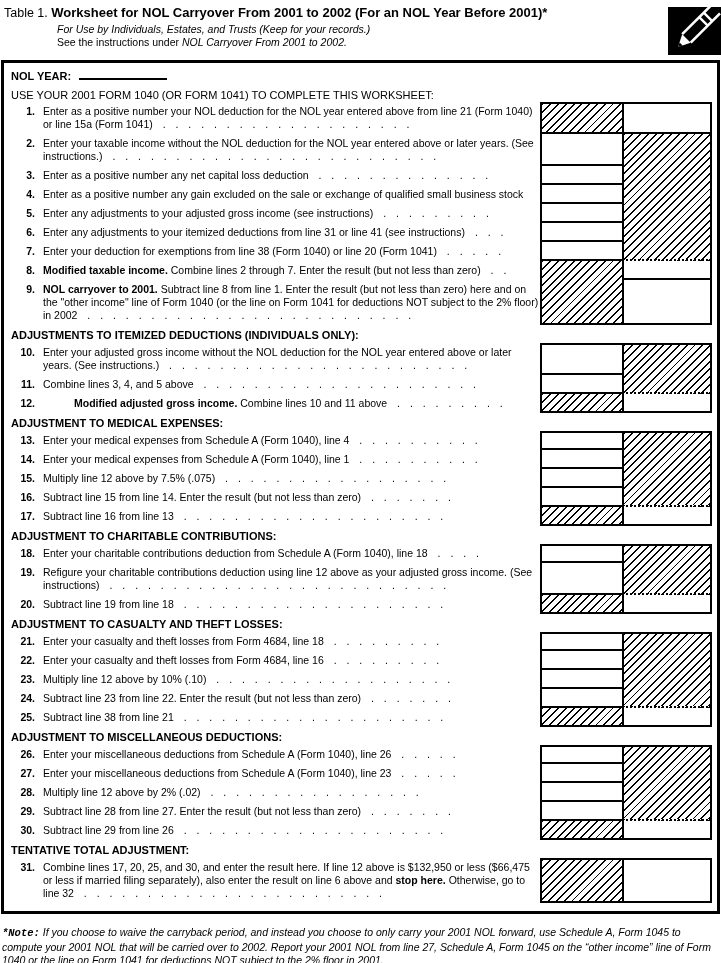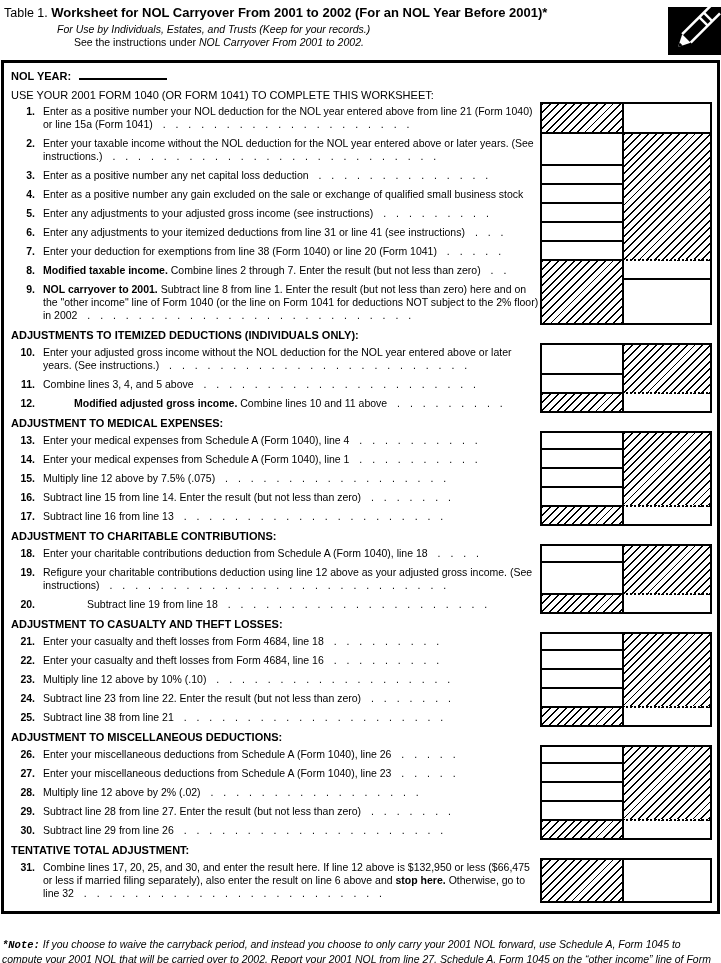--- a/index.html
+++ b/index.html
@@ -6,26 +6,26 @@
   html,body { margin:0; padding:0; background:#fff; color:#000; }
   body { width:721px; font-family:"Liberation Sans", sans-serif; }
 
   
   .page-header { display:flex; justify-content:space-between; align-items:flex-start; padding:5px 0 3px 4px; }
   .header-text { flex:1; }
   .title-line { font-size:12.5px; margin-bottom:3px; }
   .table-label { font-weight:normal; }
   .doc-title { font-weight:bold; font-size:13px; }
   .subtitle { margin-left:53px; font-style:italic; font-size:10.5px; line-height:13px; }
-  .see-line { margin-left:70px; font-size:10.5px; line-height:13px; }
+  .see-line { margin-left:53px; font-size:10.5px; line-height:13px; }
   .see-italic { font-style:italic; }
   .pencil-box { width:53px; height:48px; flex:none; margin:2px 0 0 0; }
 
   
-  .main-box { border:3px solid #000; margin:2px 1px 16px 1px; padding:3px 5px 8px 3px; }
+  .main-box { border:3px solid #000; margin:2px 1px 4px 1px; padding:3px 5px 8px 3px; }
   .nol-row { font-weight:bold; font-size:11px; padding:4px 0 5px 4px; }
   .blank-line { display:inline-block; width:88px; height:4px; border-bottom:2.5px solid #000; margin-left:8px; }
   .intro { font-weight:normal; font-size:11px; padding:2px 0 1px 4px; }
   .section-header { font-weight:bold; font-size:11px; padding:4px 0 2px 4px; }
 
   
   .group { display:grid; grid-template-columns:1fr 84px 88px; }
   .item { grid-column:1; display:flex; font-size:10.5px; line-height:13px; padding:3px 0; }
   .num { flex:none; width:28px; text-align:right; font-weight:bold; }
   .txt { flex:1; margin-left:8px; }
@@ -182,21 +182,21 @@
         <div class="section-header">ADJUSTMENT TO CHARITABLE CONTRIBUTIONS:</div>
         <div class="group">
           <div class="item" style="grid-area: 1 / 1;">
             <span class="num">18.</span>
             <span class="txt"><span>Enter your charitable contributions deduction from Schedule A (Form 1040), line 18</span><span class="dots"> . . . .</span></span>
           </div>
           <div class="item" style="grid-area: 2 / 1;">
             <span class="num">19.</span>
             <span class="txt"><span>Refigure your charitable contributions deduction using line 12 above as your adjusted gross income. (See instructions)</span><span class="dots"> . . . . . . . . . . . . . . . . . . . . . . . . . . .</span></span>
           </div>
-          <div class="item" style="grid-area: 3 / 1; gap: 44px;">
+          <div class="item" style="grid-area: 3 / 1;">
             <span class="num">20.</span>
             <span class="txt"><span>Subtract line 19 from line 18</span><span class="dots"> . . . . . . . . . . . . . . . . . . . . .</span></span>
           </div>
           <div class="cell blank" style="grid-area: 1 / 2 / span 1;"></div>
           <div class="cell blank collapse-top" style="grid-area: 2 / 2 / span 1;"></div>
           <div class="cell hatch collapse-top" style="grid-area: 3 / 2 / span 1;"></div>
           <div class="cell hatch right-col dotted-bottom" style="grid-area: 1 / 3 / span 2;"></div>
           <div class="cell blank right-col no-top" style="grid-area: 3 / 3 / span 1;"></div>
         </div>
         <div class="section-header">ADJUSTMENT TO CASUALTY AND THEFT LOSSES:</div>

